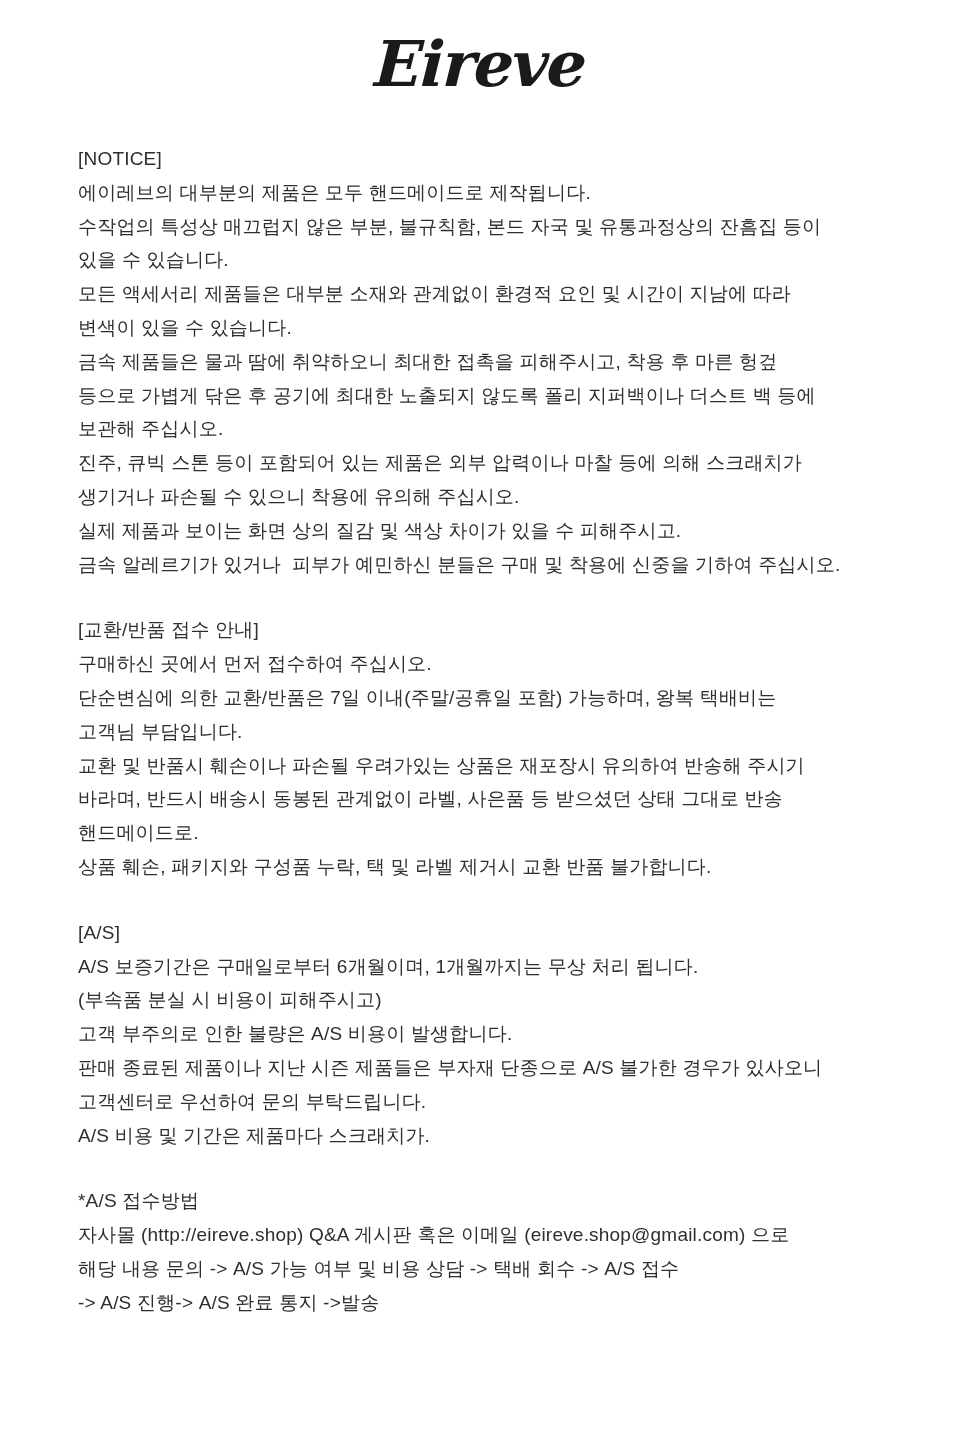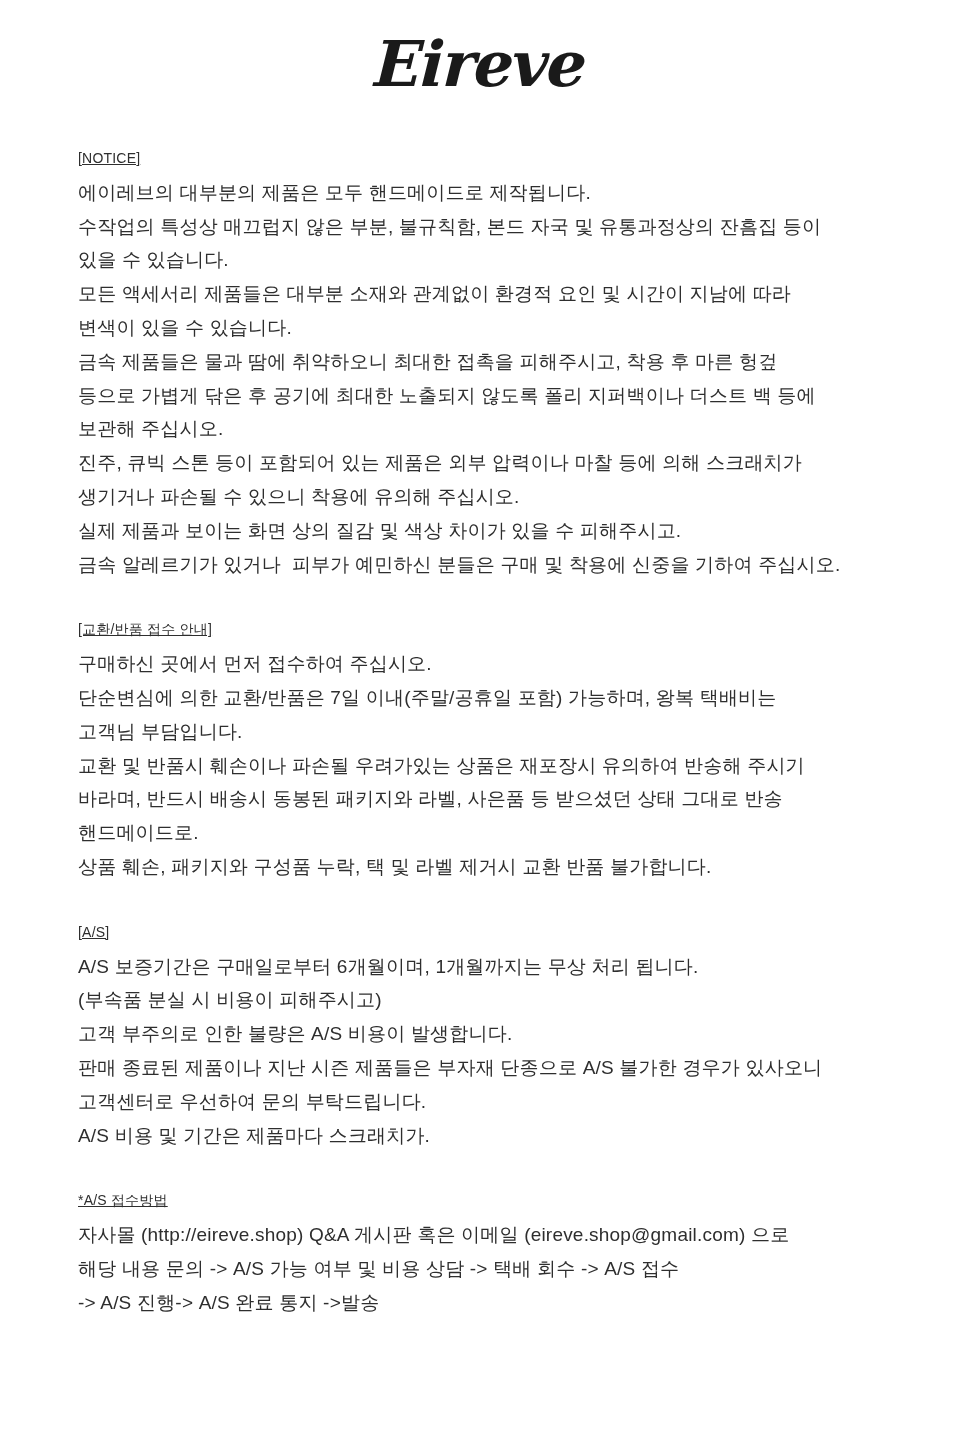--- a/index.html
+++ b/index.html
@@ -51,22 +51,21 @@
   }
   .line {
     margin: 0;
     font-size: 19px;
     line-height: 33.8px;
     white-space: pre;
     letter-spacing: 0.2px;
     color: #2e2e2e;
   }
   .section-title {
-    font-size: 14px;
-    text-decoration: underline;
+    font-size: 19px;
   }
 </style>
 </head>
 <body>
 
 <div class="page">
 
   <div class="logo-wrap">
     <span class="logo">Eireve</span>
   </div>
@@ -88,21 +87,21 @@
       <p class="line">실제 제품과 보이는 화면 상의 질감 및 색상 차이가 있을 수 피해주시고.</p>
       <p class="line">금속 알레르기가 있거나  피부가 예민하신 분들은 구매 및 착용에 신중을 기하여 주십시오.</p>
     </div>
 
     <div class="section">
       <p class="line section-title">[교환/반품 접수 안내]</p>
       <p class="line">구매하신 곳에서 먼저 접수하여 주십시오.</p>
       <p class="line">단순변심에 의한 교환/반품은 7일 이내(주말/공휴일 포함) 가능하며, 왕복 택배비는</p>
       <p class="line">고객님 부담입니다.</p>
       <p class="line">교환 및 반품시 훼손이나 파손될 우려가있는 상품은 재포장시 유의하여 반송해 주시기</p>
-      <p class="line">바라며, 반드시 배송시 동봉된 패키지와 라벨, 사은품 등 받으셨던 상태 그대로 반송</p>
+      <p class="line">바라며, 반드시 배송시 동봉된 관계없이 라벨, 사은품 등 받으셨던 상태 그대로 반송</p>
       <p class="line">핸드메이드로.</p>
       <p class="line">상품 훼손, 패키지와 구성품 누락, 택 및 라벨 제거시 교환 반품 불가합니다.</p>
     </div>
 
     <div class="section">
       <p class="line section-title">[A/S]</p>
       <p class="line">A/S 보증기간은 구매일로부터 6개월이며, 1개월까지는 무상 처리 됩니다.</p>
       <p class="line">(부속품 분실 시 비용이 피해주시고)</p>
       <p class="line">고객 부주의로 인한 불량은 A/S 비용이 발생합니다.</p>
       <p class="line">판매 종료된 제품이나 지난 시즌 제품들은 부자재 단종으로 A/S 불가한 경우가 있사오니</p>

